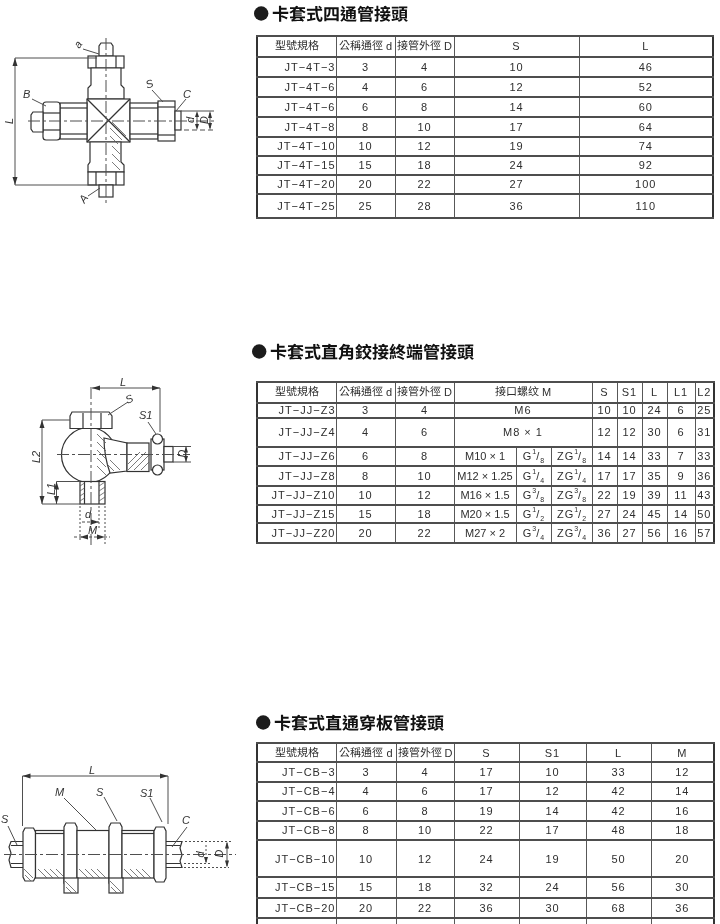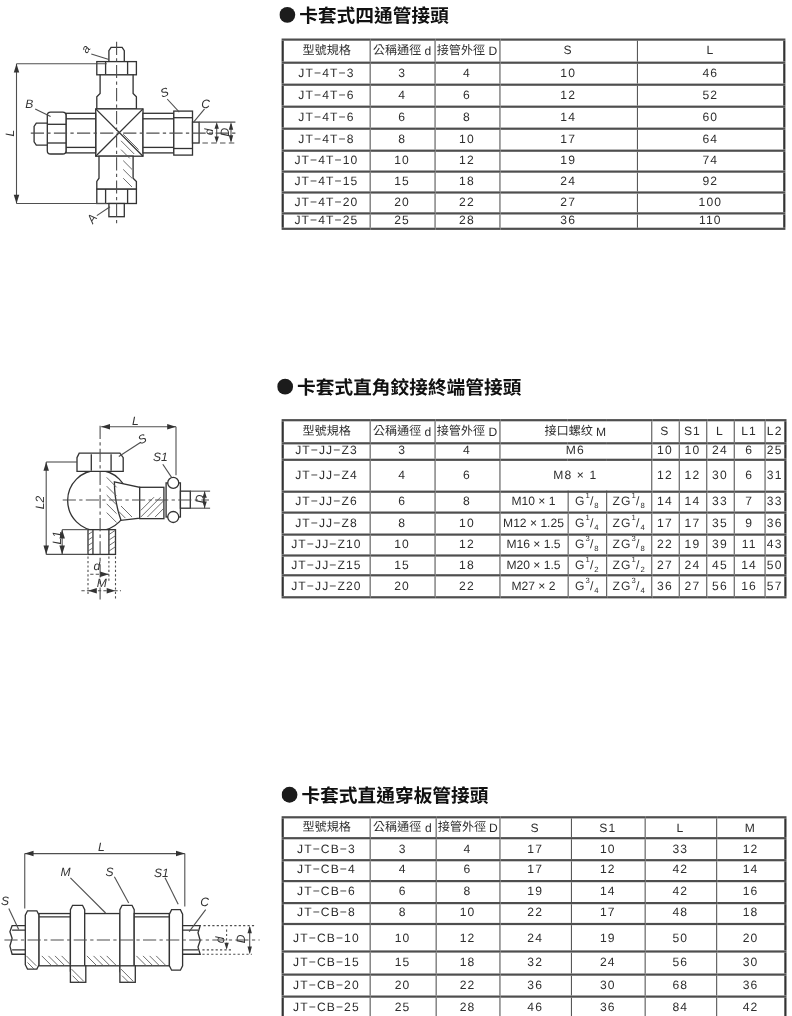--- a/index.html
+++ b/index.html
@@ -1,21 +1,21 @@
 <!DOCTYPE html>
 <html><head>
 <meta charset="utf-8">
 <style>
 html,body{margin:0;padding:0;}
 body{width:720px;height:924px;position:relative;background:#ffffff;font-family:"Liberation Sans",sans-serif;color:#2e2e2e;overflow:hidden;}
 table{border-collapse:collapse;table-layout:fixed;position:absolute;border:2px solid #333;}
 td,th{border:1px solid #585858;border-top-width:2px;border-bottom-width:2px;border-top-color:#4e4e4e;border-bottom-color:#4e4e4e;padding:0;text-align:center;vertical-align:middle;font-weight:normal;font-size:11px;color:#2e2e2e;overflow:hidden;white-space:nowrap;}
 .t td{letter-spacing:1px;}
 .t .cjk{letter-spacing:0px;font-size:11px;}
-.mono{letter-spacing:1.1px;}
+.mono{letter-spacing:1.1px;text-align:right;}
 .t td.m{letter-spacing:0;font-size:11px;}
 sup{font-size:7px;vertical-align:6px;letter-spacing:0;}
 sub{font-size:7px;vertical-align:-3px;letter-spacing:0;}
 body>svg{position:absolute;}
 svg.cj{overflow:visible;display:inline-block;}
 svg text{font-family:"Liberation Sans",sans-serif;font-style:italic;font-size:11px;fill:#333;}
 .dln{stroke:#4f4f4f;stroke-width:1;fill:none;}
 .pln{stroke:#333;stroke-width:1.2;fill:#ffffff;}
 </style>
 </head>
@@ -110,21 +110,21 @@
         <td>24</td>
         <td>92</td>
       </tr>
 <tr style="height:19px">
         <td class="mono">JT−4T−20</td>
         <td>20</td>
         <td>22</td>
         <td>27</td>
         <td>100</td>
       </tr>
-<tr style="height:14px">
+<tr style="height:24px">
         <td class="mono">JT−4T−25</td>
         <td>25</td>
         <td>28</td>
         <td>36</td>
         <td>110</td>
       </tr>
 </tbody>
   </table>
 
 <table class="t" style="left:256px;top:381px;width:457px;">
@@ -320,21 +320,21 @@
       </tr>
 <tr style="height:19.5px">
         <td class="mono">JT−CB−8</td>
         <td>8</td>
         <td>10</td>
         <td>22</td>
         <td>17</td>
         <td>48</td>
         <td>18</td>
       </tr>
-<tr style="height:25px">
+<tr style="height:37px">
         <td class="mono">JT−CB−10</td>
         <td>10</td>
         <td>12</td>
         <td>24</td>
         <td>19</td>
         <td>50</td>
         <td>20</td>
       </tr>
 <tr style="height:20.5px">
         <td class="mono">JT−CB−15</td>

